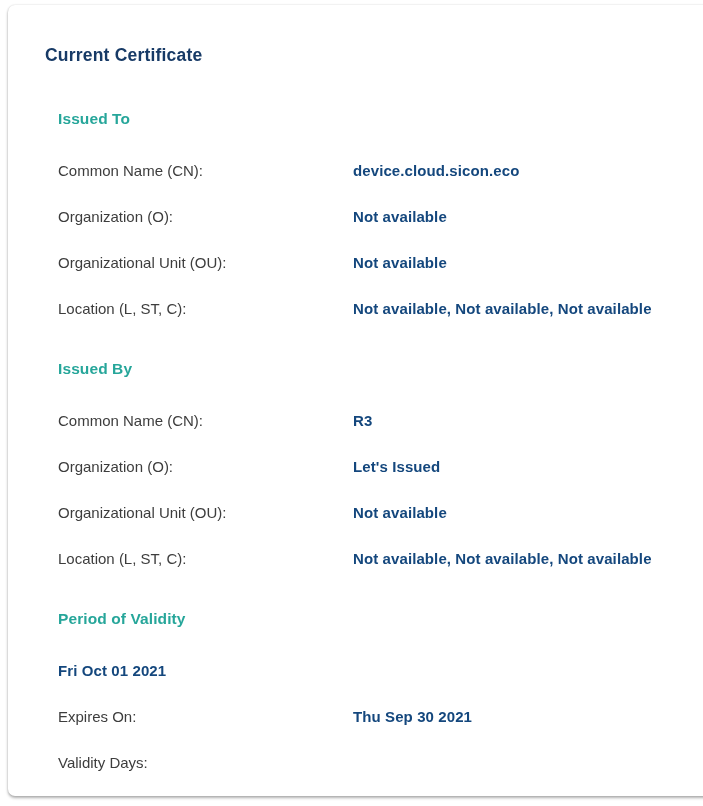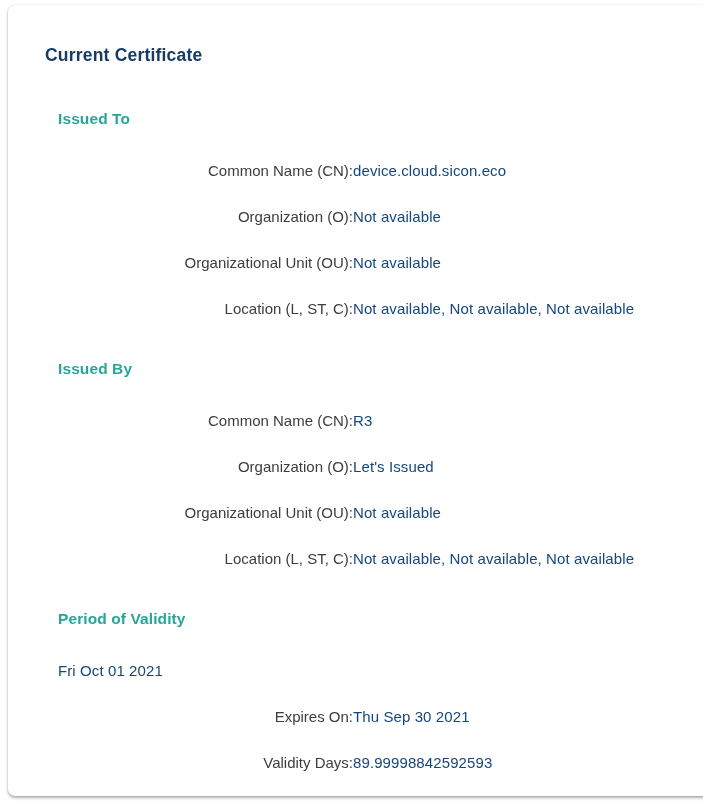--- a/index.html
+++ b/index.html
@@ -42,24 +42,23 @@
     display: flex;
     margin-top: 29px;
     font-size: 15px;
     line-height: 17px;
   }
   .section-heading + .row { margin-top: 35px; }
   .label {
     flex: 0 0 295px;
     font-weight: 400;
     color: var(--label-gray, #3d3d3d);
-    text-align: right;
   }
   .value {
-    font-weight: 400;
+    font-weight: 700;
     letter-spacing: 0.1px;
     color: var(--value-navy, #14477d);
     white-space: nowrap;
   }
 </style>
 </head>
 <body>
 
 <div class="card">
   <h2 class="card-title">Current Certificate</h2>
@@ -108,16 +107,15 @@
     <h3 class="section-heading">Period of Validity</h3>
     <div class="row">
       <span class="value">Fri Oct 01 2021</span>
     </div>
     <div class="row">
       <span class="label">Expires On:</span>
       <span class="value">Thu Sep 30 2021</span>
     </div>
     <div class="row">
       <span class="label">Validity Days:</span>
-      <span class="value">89.99998842592593</span>
     </div>
   </section>
 </div>
 
 </body></html>

